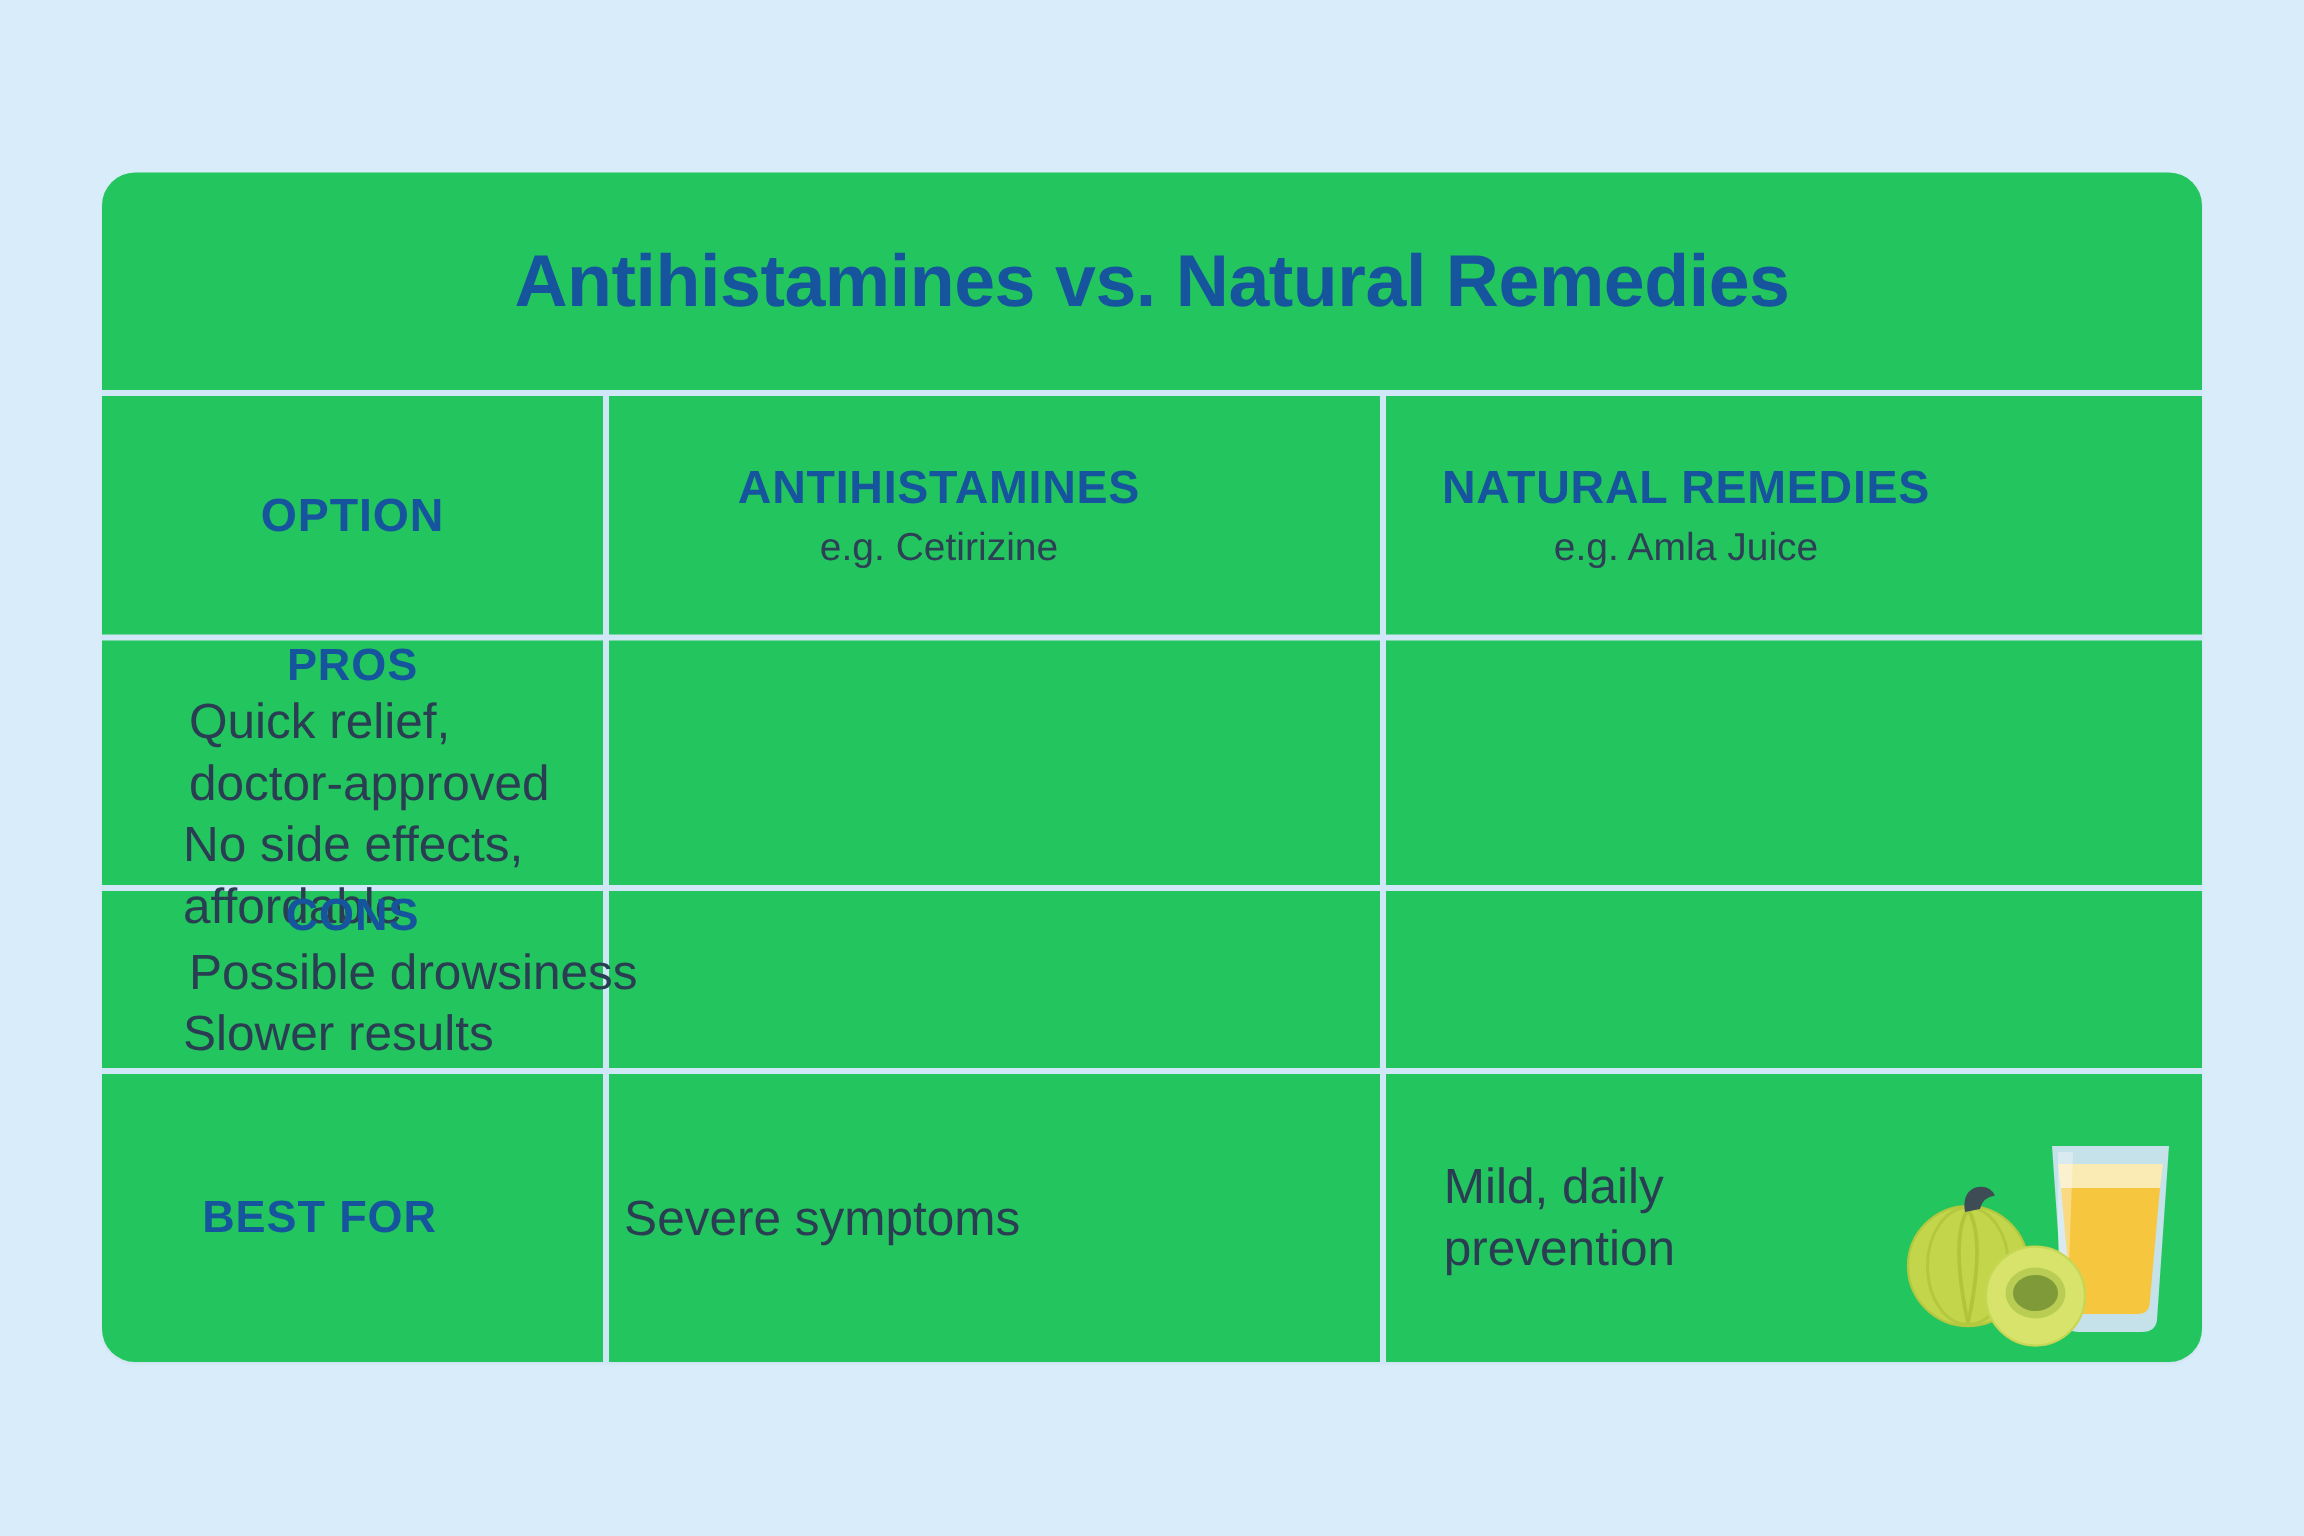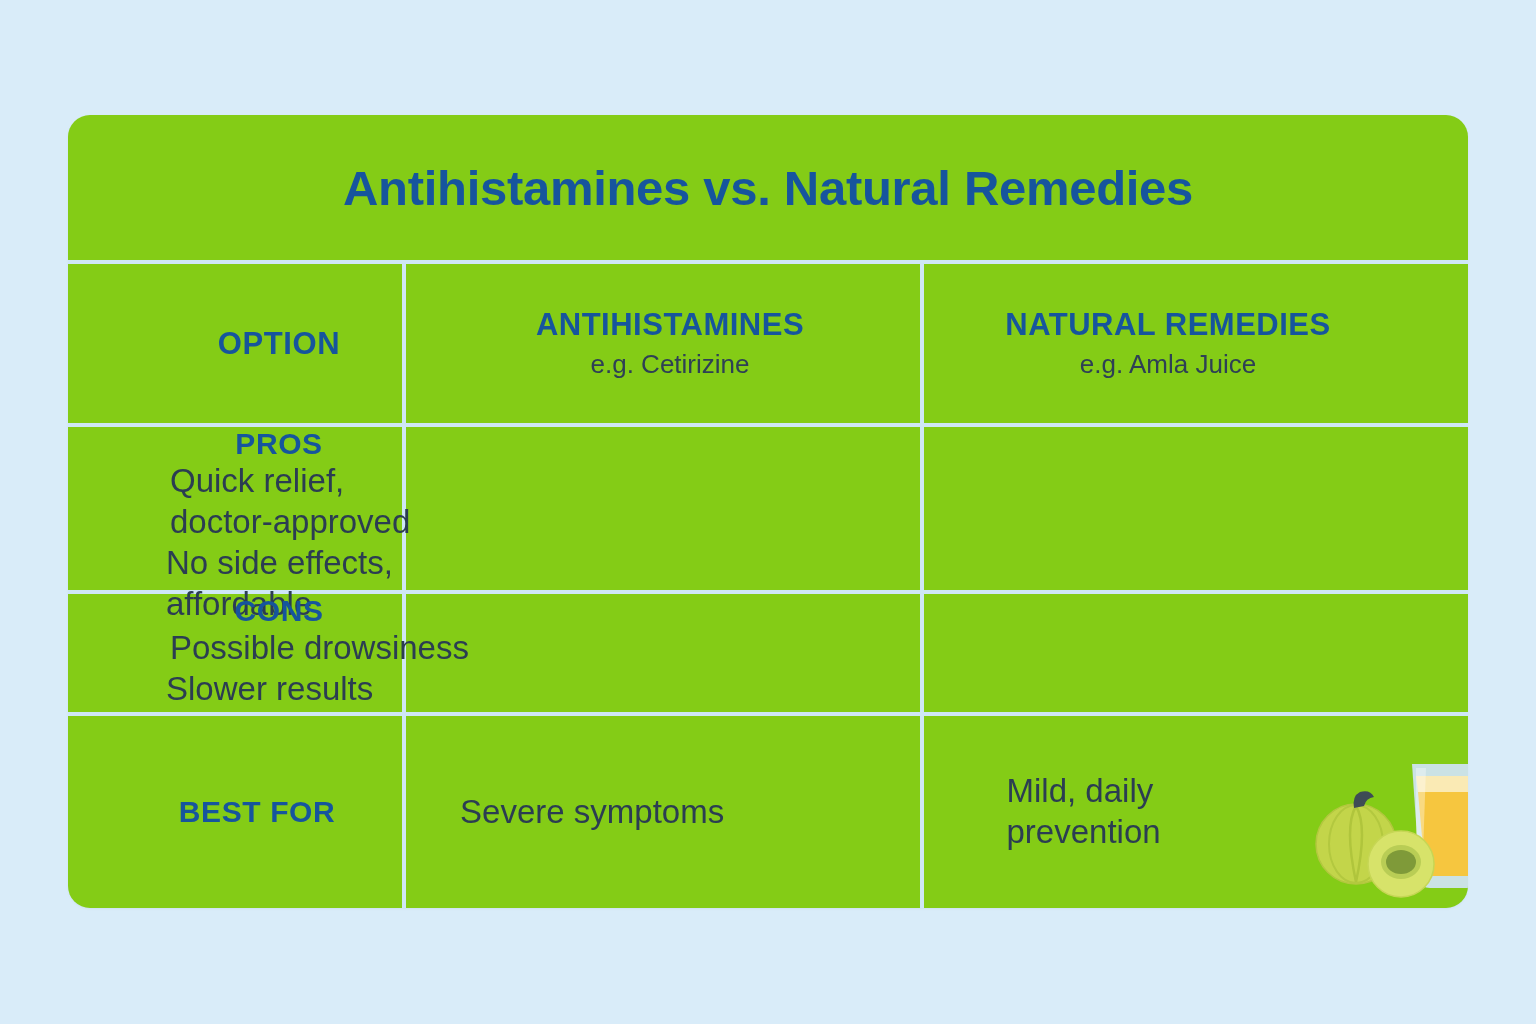--- a/index.html
+++ b/index.html
@@ -20,21 +20,21 @@
     height: 1024px;
     background: #d9ecf9;
   }
 
   .card {
     position: absolute;
     left: 68px;
     top: 115px;
     width: 1400px;
     height: 793px;
-    background: #84cc16;
+    background: #22c55e;
     border-radius: 22px;
     overflow: hidden;
     box-shadow: 0 1px 2px rgba(120,150,175,0.10);
   }
 
   
   .title-bar {
     position: absolute;
     left: 0;
     top: 0;
@@ -65,21 +65,20 @@
     width: 4px;
     background: #cfe7f7;
   }
 
   
   .row {
     position: absolute;
     left: 0;
     width: 1400px;
     display: flex;
-    padding-left: 44px;
   }
   .cell {
     box-sizing: border-box;
     display: flex;
     flex-direction: column;
     justify-content: center;
   }
   .col-label  { width: 334px; align-items: center; text-align: center; }
   .col-a      { width: 625px; align-items: flex-start; padding-left: 58px; }
   .col-b      { width: 636px; align-items: flex-start; padding-left: 54px; }

